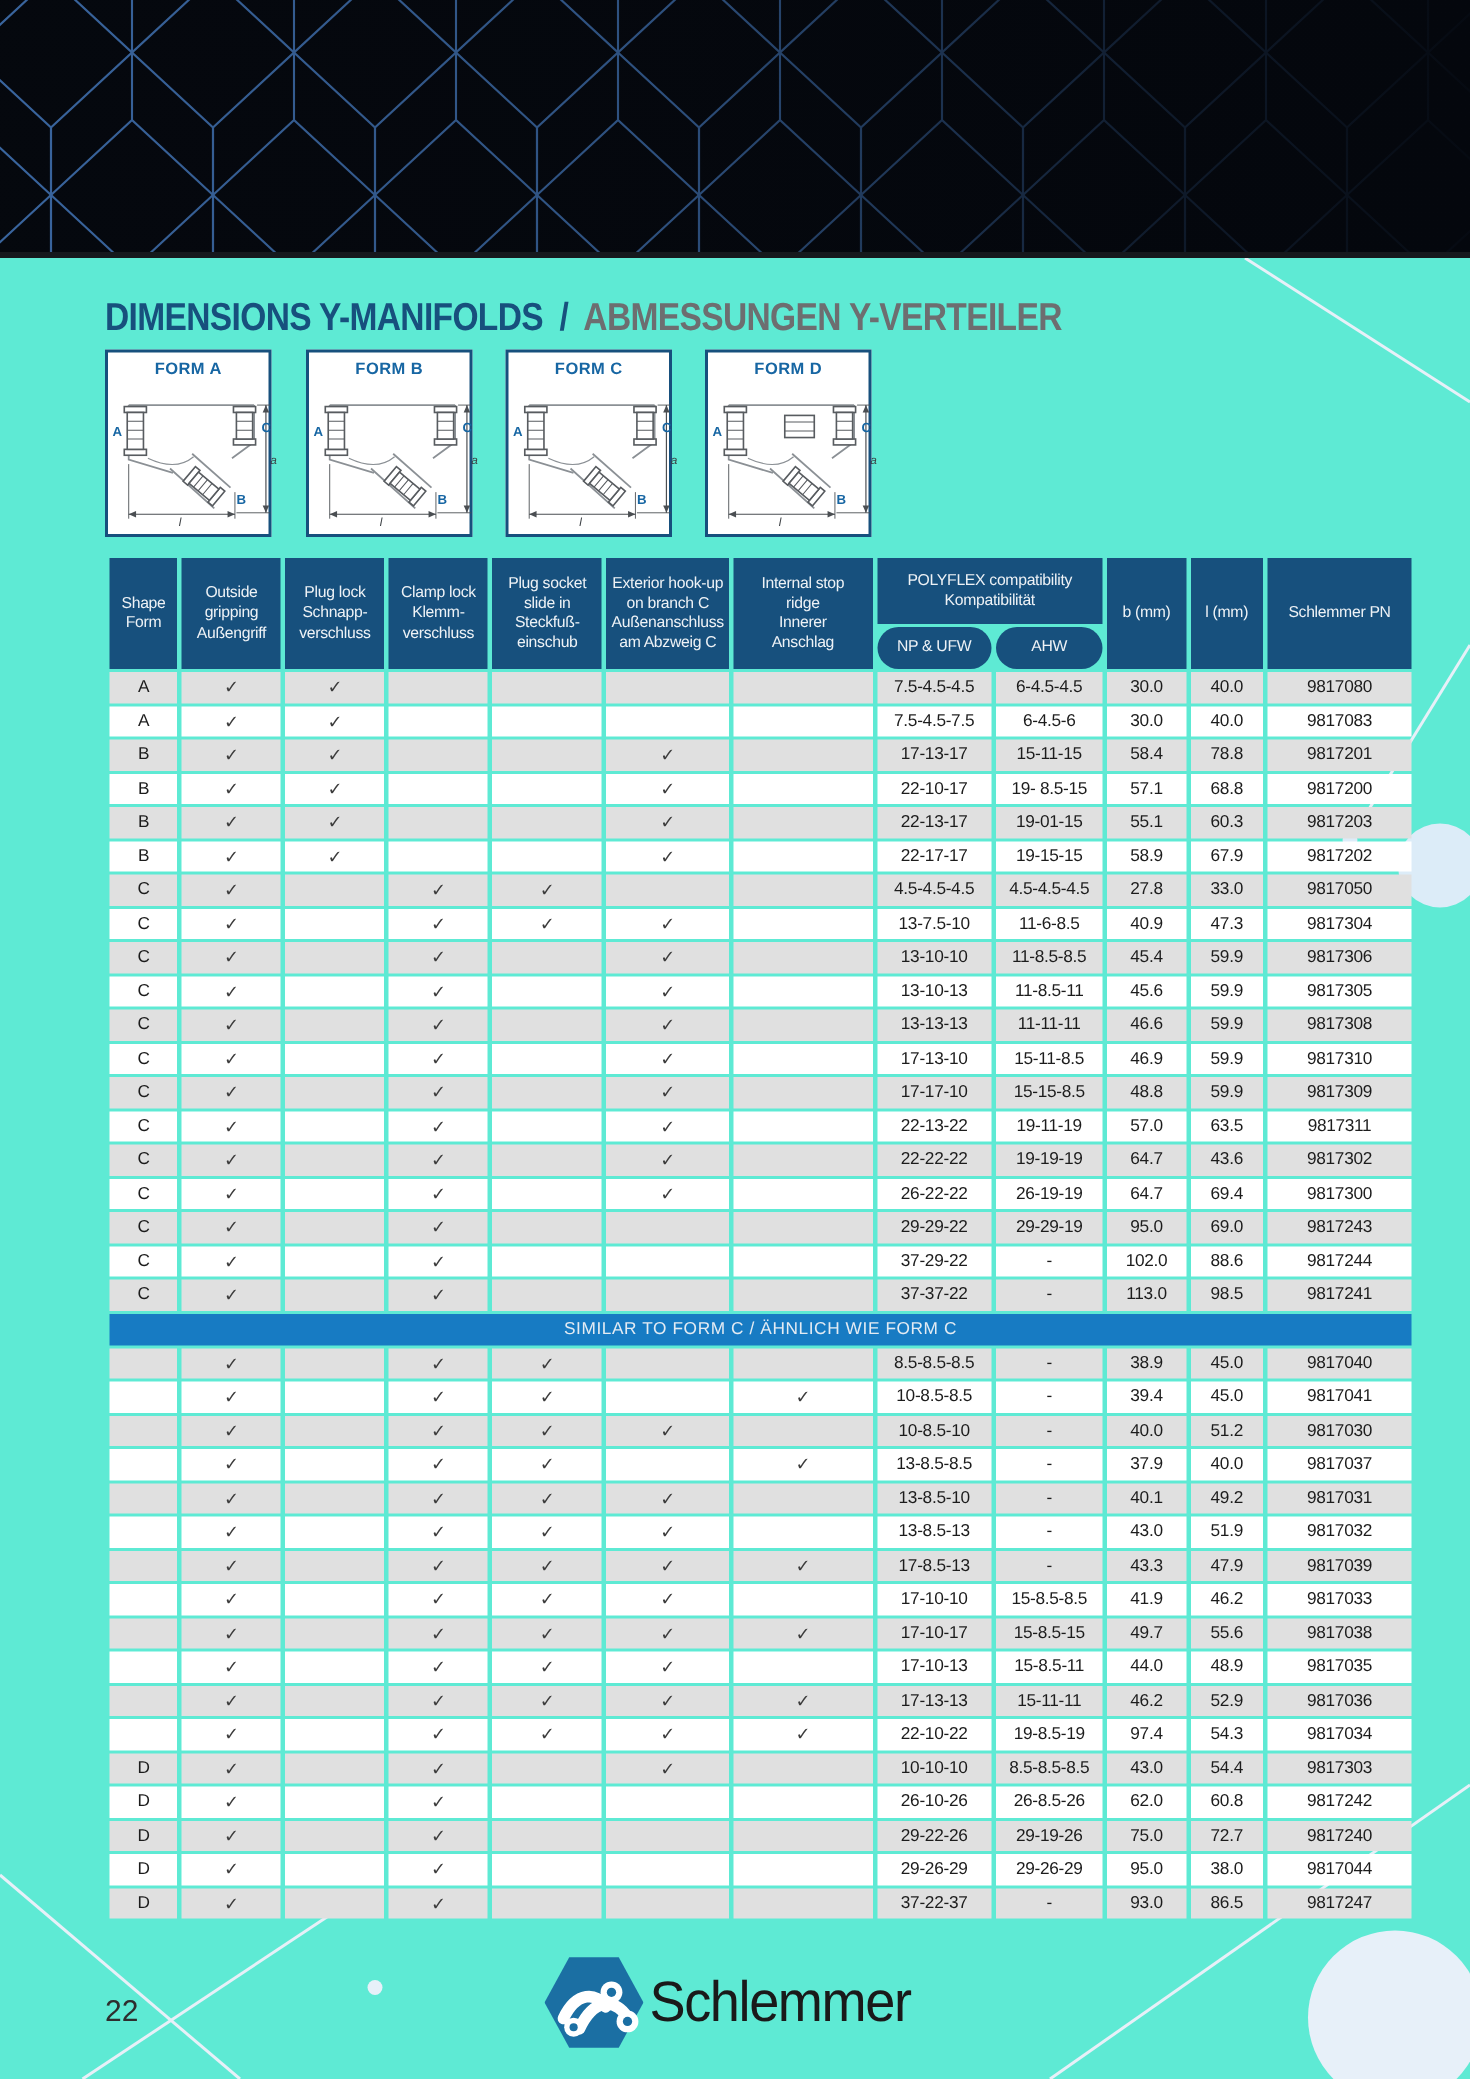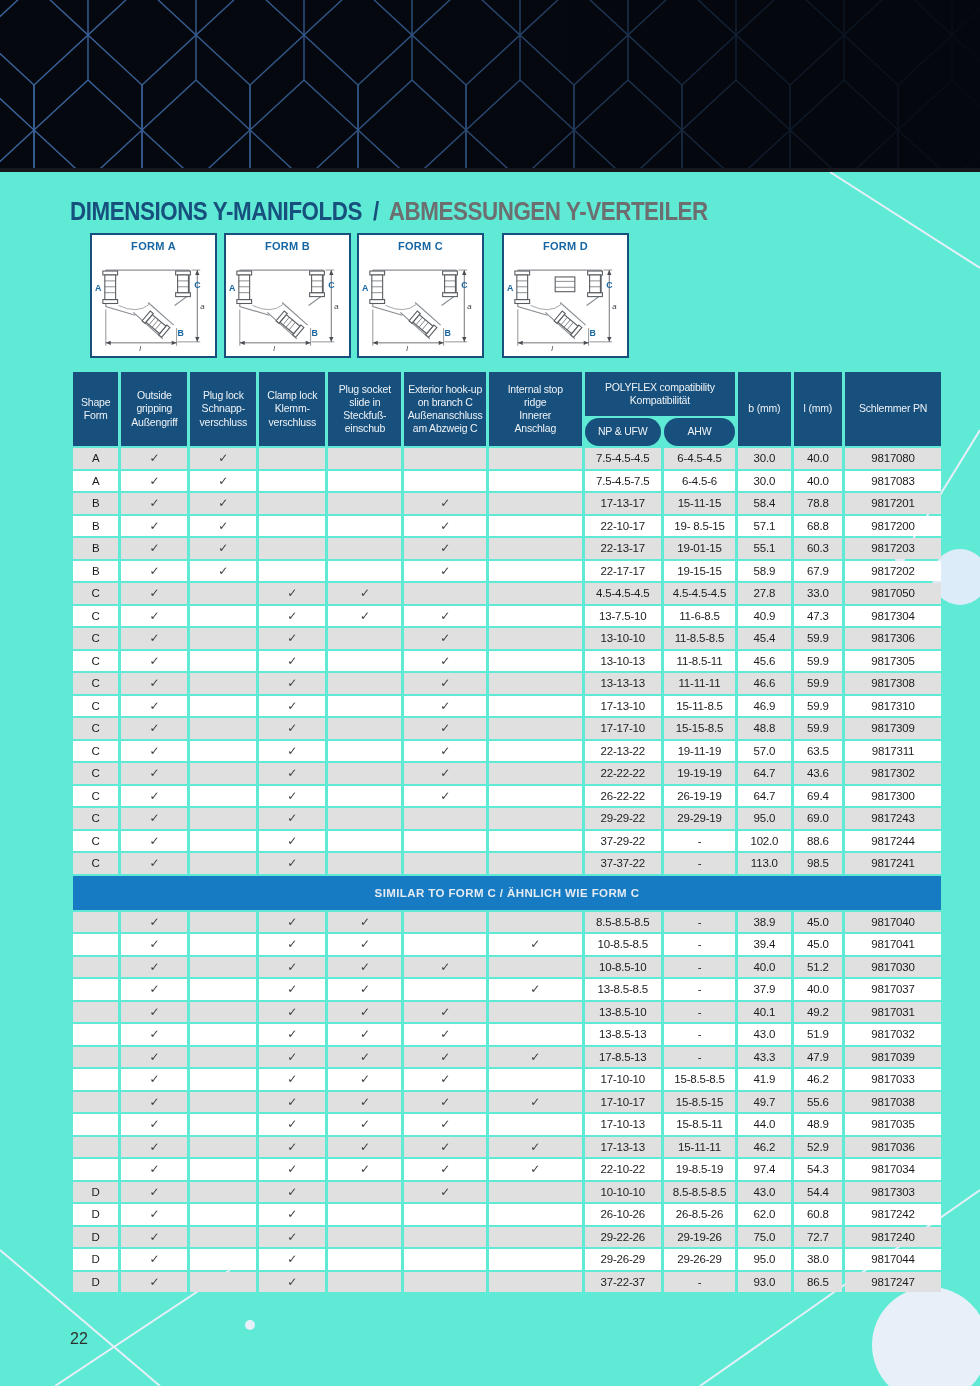--- a/index.html
+++ b/index.html
@@ -9,42 +9,42 @@
   .banner{position:absolute;top:0;left:0;width:980px;height:172px;}
   
   .decor{position:absolute;top:0;left:0;width:980px;height:1386px;pointer-events:none;}
   
   .page-title{position:absolute;left:70px;top:196px;white-space:nowrap;
               font-size:26px;font-weight:700;letter-spacing:-.5px;
               transform:scaleX(.86);transform-origin:0 50%;}
   .t-en{color:#17507d;} .t-sep{color:#17507d;margin:0 6px;} .t-de{color:#6d6e70;font-weight:700;}
   
   .forms{position:absolute;left:70px;top:233px;width:874px;height:126px;}
-  .form-box{position:absolute;top:0;width:127px;height:125px;border:2px solid #17507d;
-            background:#fff;box-sizing:border-box;margin-left:20px;}
+  .form-box{position:absolute;top:0;width:111px;height:125px;border:2px solid #17507d;
+            background:#fff;box-sizing:border-box;}
   .form-box .form-title{text-align:center;font-size:11px;font-weight:700;color:#1766a3;
             letter-spacing:.3px;margin-top:5px;}
   .form-box .diagram-holder{position:absolute;left:2px;top:20px;width:120px;height:100px;}
   
   .dim-table-wrap{position:absolute;left:70px;top:370px;width:874px;}
   table.dims{border-collapse:separate;border-spacing:3px 2px;width:874px;table-layout:fixed;}
   table.dims th{background:#17507d;color:#eef2f6;font-weight:400;font-size:10.5px;
        line-height:1.25;text-align:center;vertical-align:middle;padding:2px 1px;
        white-space:pre-line;letter-spacing:-.2px;}
   table.dims thead tr.h1 th{height:40px;}
   table.dims thead tr.h2 th{height:24px;border-radius:14px;}
   table.dims td{height:20.5px;font-size:11.5px;color:#1c1c1c;text-align:center;
        vertical-align:middle;padding:0 1px;letter-spacing:-.2px;overflow:hidden;}
   tr.shaded td{background:#e0e0e0;}
   tr.plain td{background:#ffffff;}
-  tr.divider-row td{background:#177bc3;color:#e3ebf3;font-size:11.5px;font-weight:700;
-       letter-spacing:.4px;height:34px;}
+  tr.divider-row td{background:#177bc3;color:#e3ebf3;font-size:11.5px;font-weight:400;
+       letter-spacing:.4px;height:21px;}
   td span[data-name="checkmark-icon"]{color:#3c3c3c;font-size:12px;}
   
-  .page-number{position:absolute;left:70px;top:1330px;font-size:16px;color:#2e2e2e;}
+  .page-number{position:absolute;left:70px;top:1330px;font-size:20px;color:#2e2e2e;}
   .logo{position:absolute;left:0;top:1302px;width:980px;text-align:center;white-space:nowrap;}
   .logo svg{vertical-align:middle;}
   .brand-text{display:inline-block;vertical-align:middle;font-size:38px;color:#1a1a1a;
        letter-spacing:-1px;transform:scaleX(.95);transform-origin:0 50%;margin-left:4px;}
 </style>
 </head>
 <body>
 
 <div class="page" data-name="catalog-page">
 
@@ -249,21 +249,21 @@
       <text class="lbl-c" x="102" y="33" data-name="port-c-label">C</text>
       <text class="lbl-b" x="85" y="82" data-name="port-b-label">B</text>
     </g>
     <g font-family="&quot;Liberation Sans&quot;,sans-serif" font-size="8" font-style="italic" fill="#3c4044">
       <text class="dim-a" x="108" y="55" data-name="dimension-a-label">a</text>
       <text class="dim-l" x="46" y="97" data-name="dimension-l-label">l</text>
     </g>
   </svg>
 </div>
     </div>
-    <div class="form-box" style="left:412px" data-name="form-box">
+    <div class="form-box" style="left:400px" data-name="form-box">
       <div class="form-title" data-name="form-title">FORM D</div>
       <div class="diagram-holder">
   <svg viewBox="0 0 122 98" width="120" height="97" data-name="manifold-diagram">
     <g fill="none" stroke="#8b9095" stroke-width="1.2">
       <path d="M12,15 H97"></path>
       <path d="M12,15 V52 L42,61"></path>
       <path d="M97,15 V40 L82,51"></path>
       <path d="M25,51 Q44,60 56,50" stroke-width="0.8"></path>
       <path d="M40,58 L70,85"></path>
       <path d="M55,48 L81,71"></path>
@@ -870,14 +870,27 @@
             <td data-name="cell-ahw">-</td>
             <td data-name="cell-b-mm">93.0</td>
             <td data-name="cell-l-mm">86.5</td>
             <td data-name="cell-schlemmer-pn">9817247</td>
           </tr>
         </tbody>
     </table>
   </div>
 
   <div class="page-number" data-name="page-number">22</div>
+  <div class="logo" data-name="schlemmer-logo">
+    <svg width="66" height="66" viewBox="0 0 68 68" data-name="schlemmer-logo-icon">
+      <path d="M17,3 L51,3 L68,34 L51,65 L17,65 L0,34 Z" fill="#1b6fa3"></path>
+      <path d="M13,45 C22,26 36,27 42,37" stroke="#ffffff" stroke-width="8" fill="none" stroke-linecap="round"></path>
+      <path d="M24,52 C34,31 48,31 57,44" stroke="#ffffff" stroke-width="8" fill="none" stroke-linecap="round"></path>
+      <circle cx="46" cy="27" r="7.5" fill="#ffffff"></circle>
+        <circle cx="46" cy="27" r="3.2" fill="#1b6fa3"></circle>
+      <circle cx="57" cy="47" r="7.5" fill="#ffffff"></circle>
+        <circle cx="57" cy="47" r="3.2" fill="#1b6fa3"></circle>
+      <circle cx="20" cy="51" r="6.5" fill="#ffffff"></circle>
+        <circle cx="20" cy="51" r="2.8" fill="#1b6fa3"></circle>
+    </svg><span class="brand-text" data-name="brand-name">Schlemmer</span>
+  </div>
 
 </div>
 
 </body></html>

